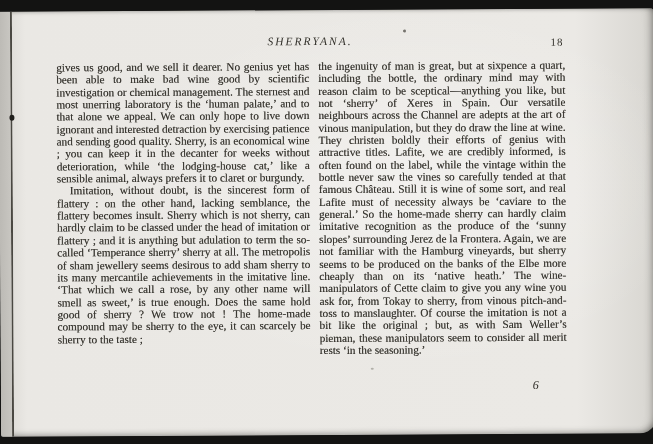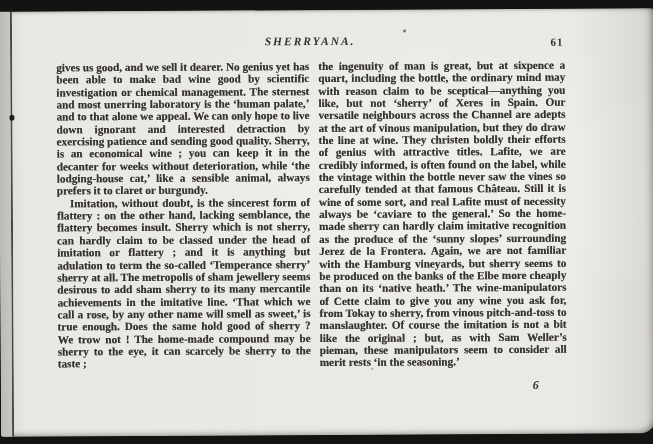--- a/index.html
+++ b/index.html
@@ -9,21 +9,20 @@
     height: 444px;
     overflow: hidden;
     background: #131312;
     font-family: "Liberation Serif", "DejaVu Serif", serif;
   }
   .scan {
     position: relative;
     width: 653px;
     height: 444px;
     background: var(--bg, #131312);
-    font-weight: bold;
   }
   
   .page {
     position: absolute;
     left: 0;
     top: 10px;
     width: 655px;
     height: 425px;
     background:
       radial-gradient(ellipse 420px 260px at 62% 42%, rgba(255,255,255,0.35), rgba(255,255,255,0) 70%),
@@ -122,21 +121,21 @@
 
 <div class="scan">
   <div class="page">
     <div class="gutter-strip"></div>
     <div class="gutter-blob"></div>
     <div class="speck-1"></div>
     <div class="speck-2"></div>
 
     <div class="running-head">SHERRYANA.</div>
 
-    <div class="page-number">61</div>
+    <div class="page-number">18</div>
 
     <div class="col col-left">
       <p>gives us good, and we sell it dearer. No genius yet has been able to make bad wine good by scientific investigation or chemical management. The sternest and most unerring laboratory is the ‘human palate,’ and to that alone we appeal. We can only hope to live down ignorant and interested detraction by exercising patience and sending good quality. Sherry, is an economical wine ; you can keep it in the decanter for weeks without deterioration, while ‘the lodging-house cat,’ like a sensible animal, always prefers it to claret or burgundy.</p>
       <p class="indent">Imitation, without doubt, is the sincerest form of flattery : on the other hand, lacking semblance, the flattery becomes insult. Sherry which is not sherry, can hardly claim to be classed under the head of imitation or flattery ; and it is anything but adulation to term the so-called ‘Temperance sherry’ sherry at all. The metropolis of sham jewellery seems desirous to add sham sherry to its many mercantile achievements in the imitative line. ‘That which we call a rose, by any other name will smell as sweet,’ is true enough. Does the same hold good of sherry ? We trow not ! The home-made compound may be sherry to the eye, it can scarcely be sherry to the taste ;</p>
     </div>
 
     <div class="col col-right">
       <p>the ingenuity of man is great, but at sixpence a quart, including the bottle, the ordinary mind may with reason claim to be sceptical—anything you like, but not ‘sherry’ of Xeres in Spain. Our versatile neighbours across the Channel are adepts at the art of vinous manipulation, but they do draw the line at wine. They christen boldly their efforts of genius with attractive titles. Lafite, we are credibly informed, is often found on the label, while the vintage within the bottle never saw the vines so carefully tended at that famous Château. Still it is wine of some sort, and real Lafite must of necessity always be ‘caviare to the general.’ So the home-made sherry can hardly claim imitative recognition as the produce of the ‘sunny slopes’ surrounding Jerez de la Frontera. Again, we are not familiar with the Hamburg vineyards, but sherry seems to be produced on the banks of the Elbe more cheaply than on its ‘native heath.’ The wine-manipulators of Cette claim to give you any wine you ask for, from Tokay to sherry, from vinous pitch-and-toss to manslaughter. Of course the imitation is not a bit like the original ; but, as with Sam Weller’s pieman, these manipulators seem to consider all merit rests ‘in the seasoning.’</p>
     </div>
 

